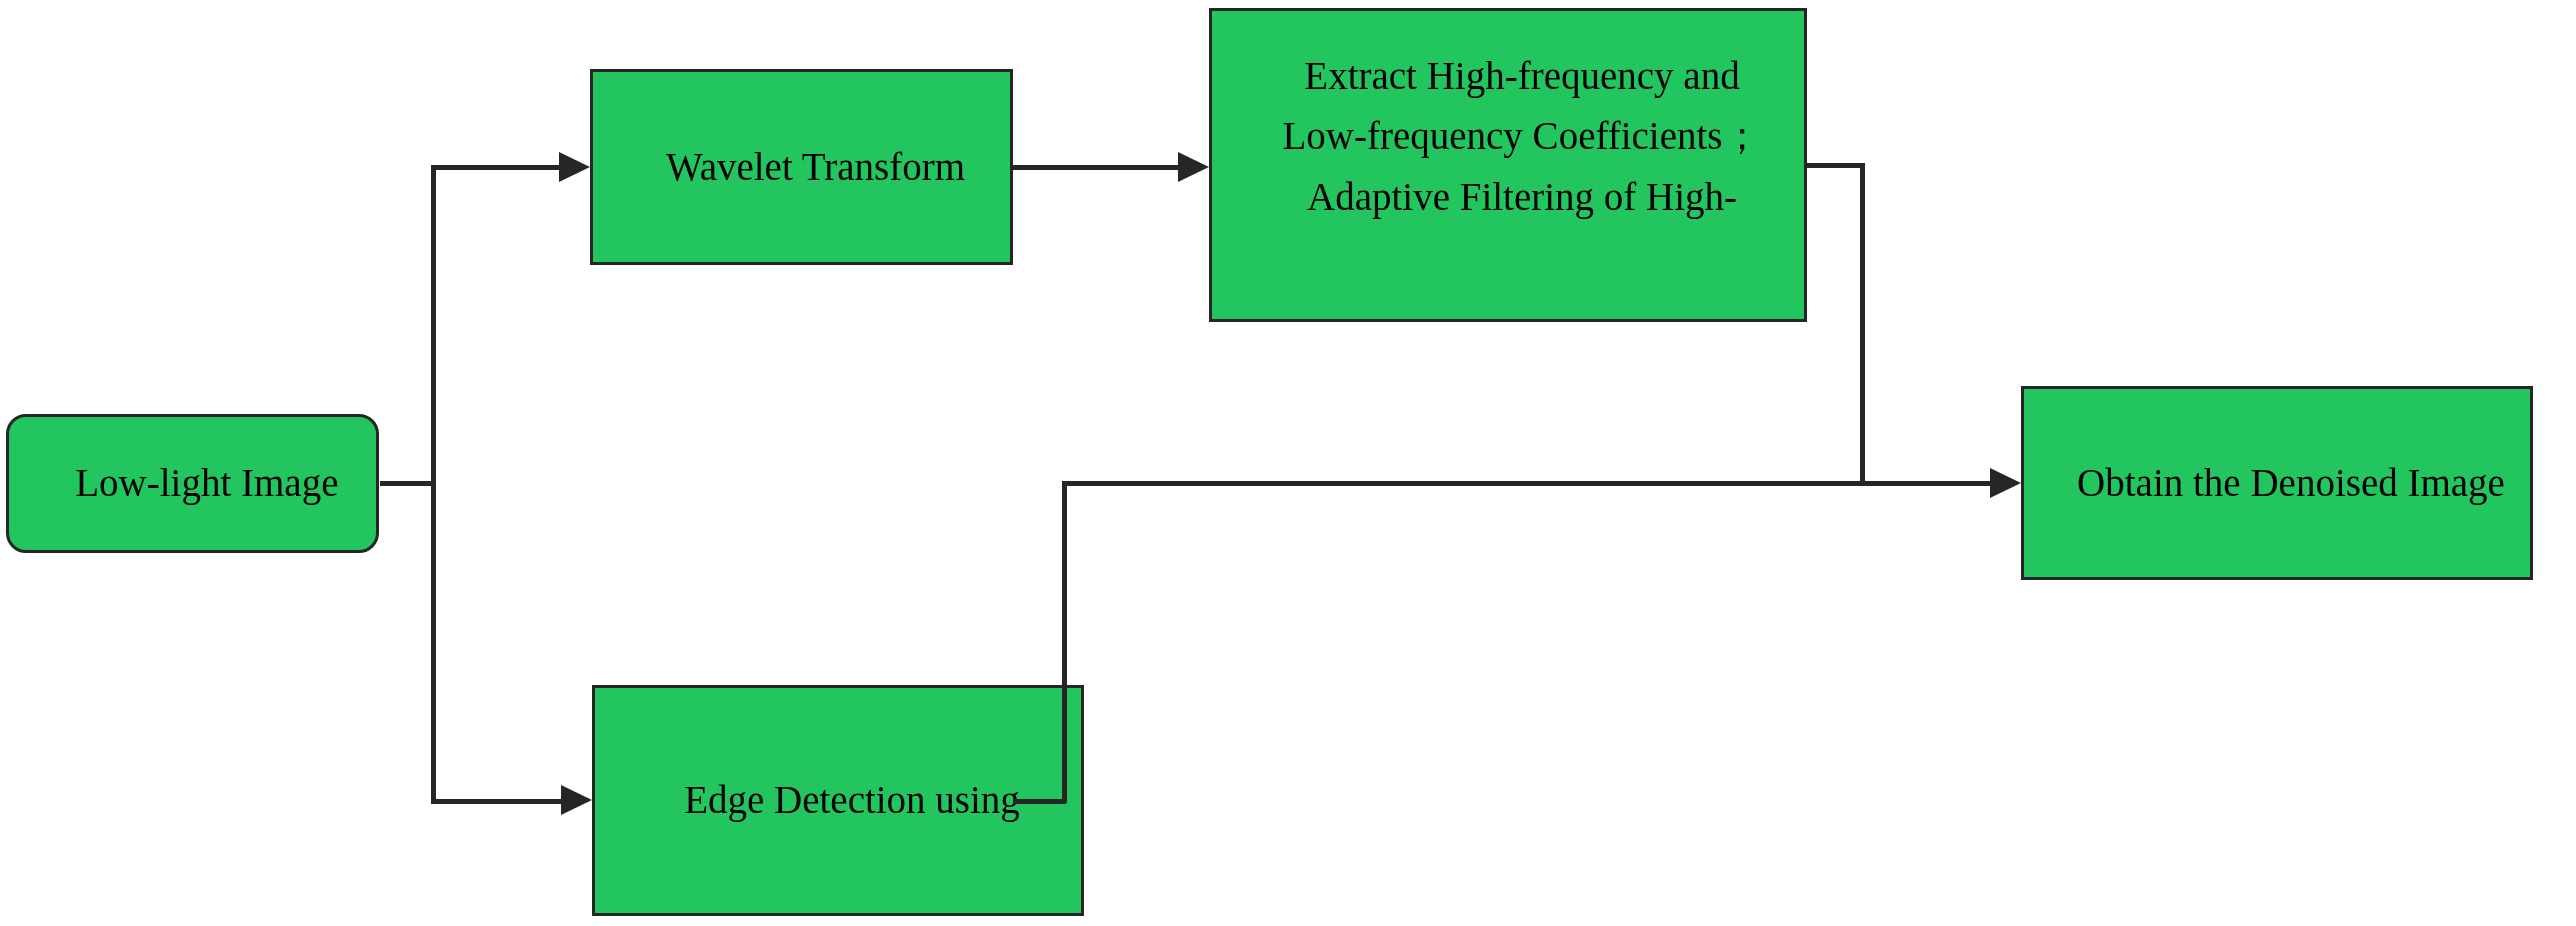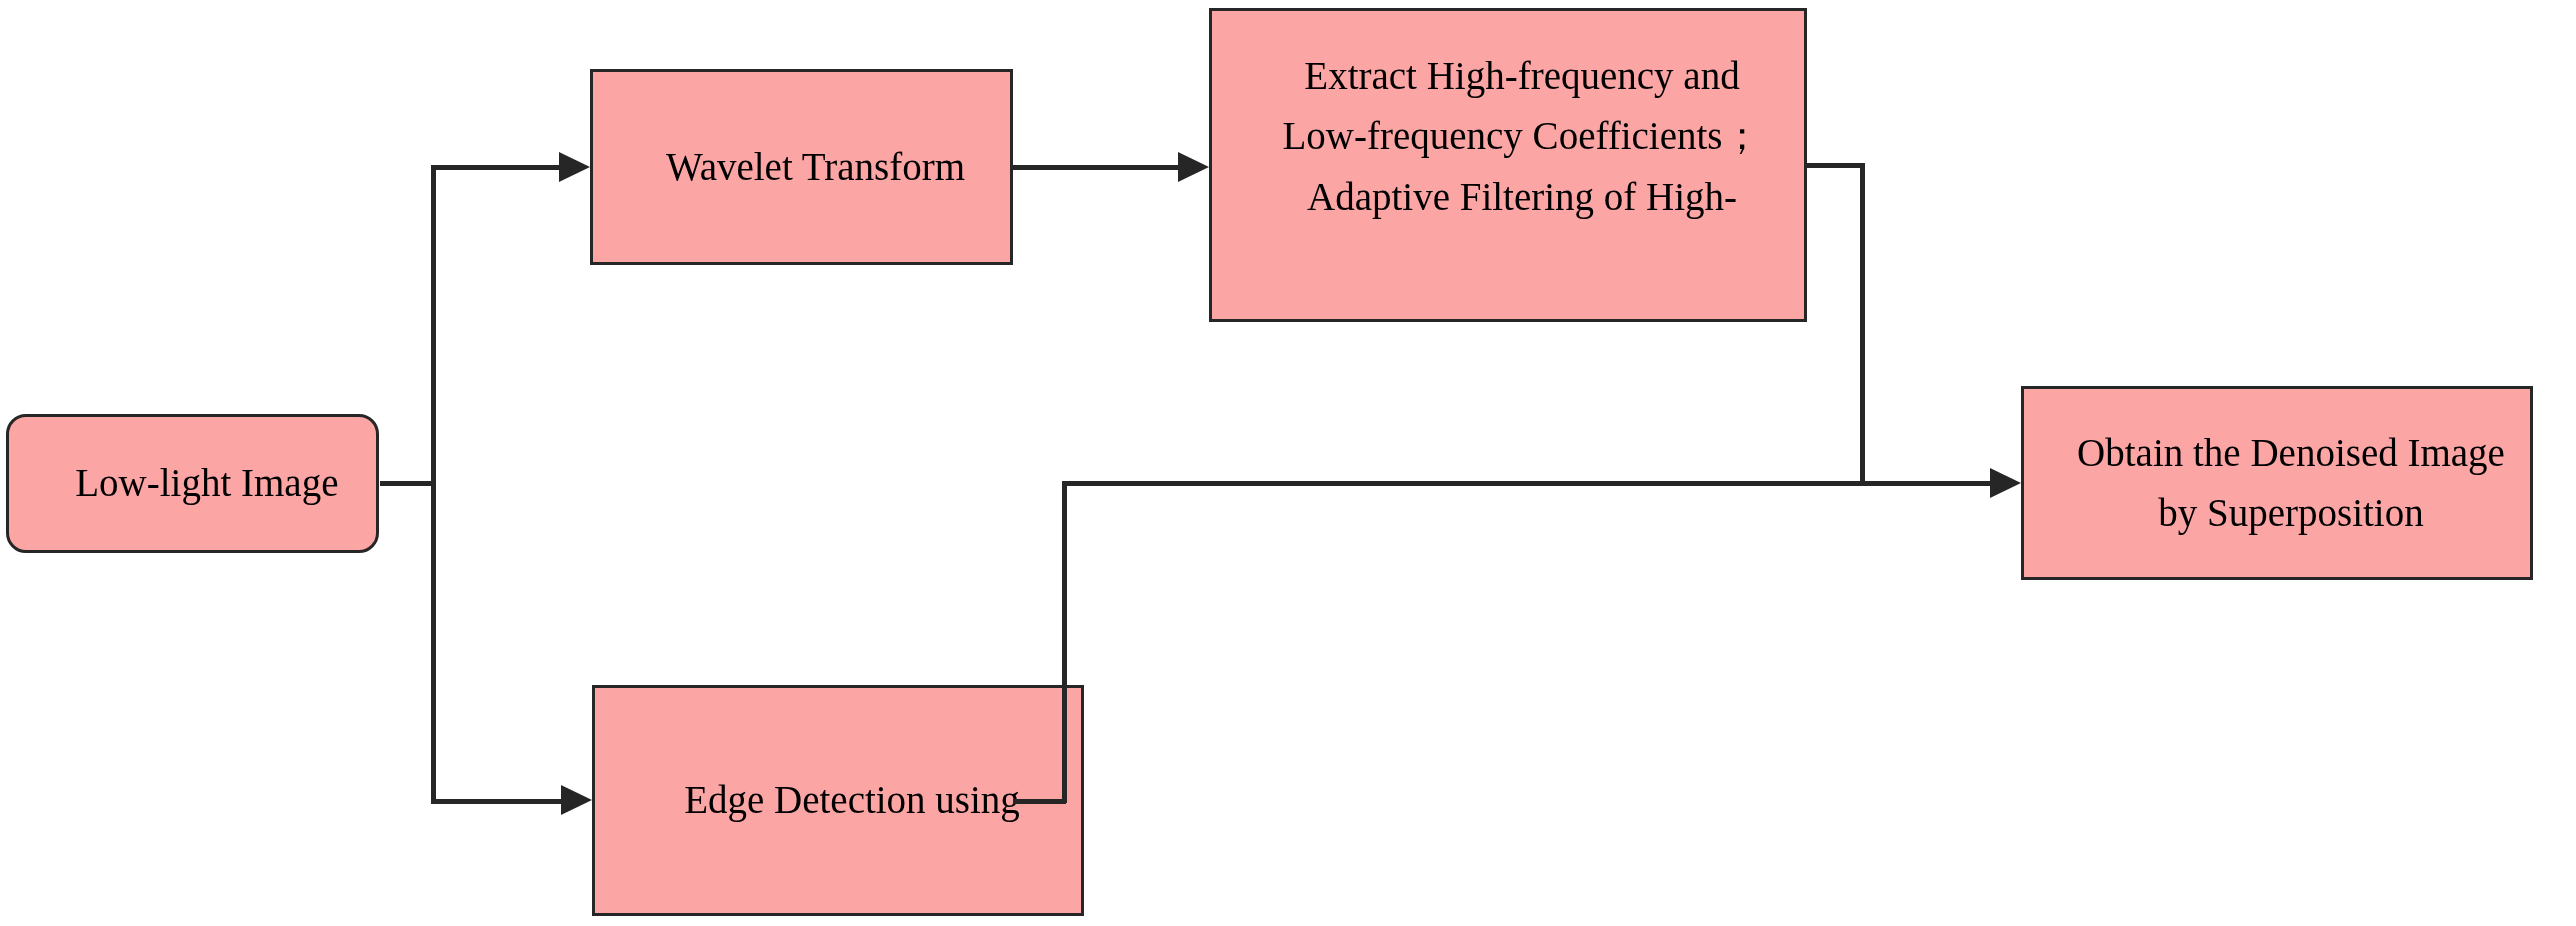--- a/index.html
+++ b/index.html
@@ -9,21 +9,21 @@
     height: 927px;
     background: #ffffff;
     font-family: "Liberation Serif", "DejaVu Serif", serif;
     color: #000000;
     overflow: hidden;
   }
   .node {
     position: absolute;
     box-sizing: border-box;
     border: 3.2px solid #262626;
-    background: #fca5a5;
+    background: #22c55e;
     display: flex;
     flex-direction: column;
     align-items: center;
     justify-content: center;
     text-align: center;
     font-size: 39px;
     line-height: 1.55;
     white-space: nowrap;
     padding-left: 28px;
   }
@@ -76,21 +76,20 @@
     <span class="tl">Low-frequency Coefficients；</span>
     <span class="tl">Adaptive Filtering of High-</span>
   </div>
 
   <div class="node node-edge">
     <span class="tl">Edge Detection using</span>
   </div>
 
   <div class="node node-obtain">
     <span class="tl">Obtain the Denoised Image</span>
-    <span class="tl">by Superposition</span>
   </div>
 
   <div class="seg c-lowlight-out"></div>
   <div class="seg c-branch-v"></div>
   <div class="seg c-to-wavelet"></div>
   <div class="seg c-wavelet-extract"></div>
   <div class="seg c-extract-out-h"></div>
   <div class="seg c-extract-out-v"></div>
   <div class="seg c-edge-out-h"></div>
   <div class="seg c-edge-out-v"></div>

